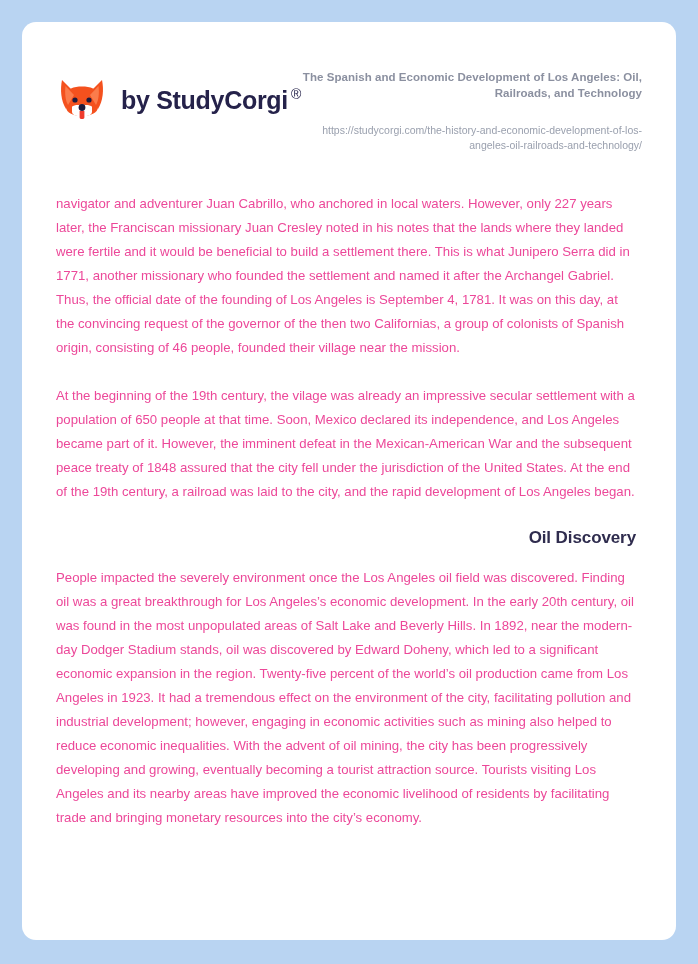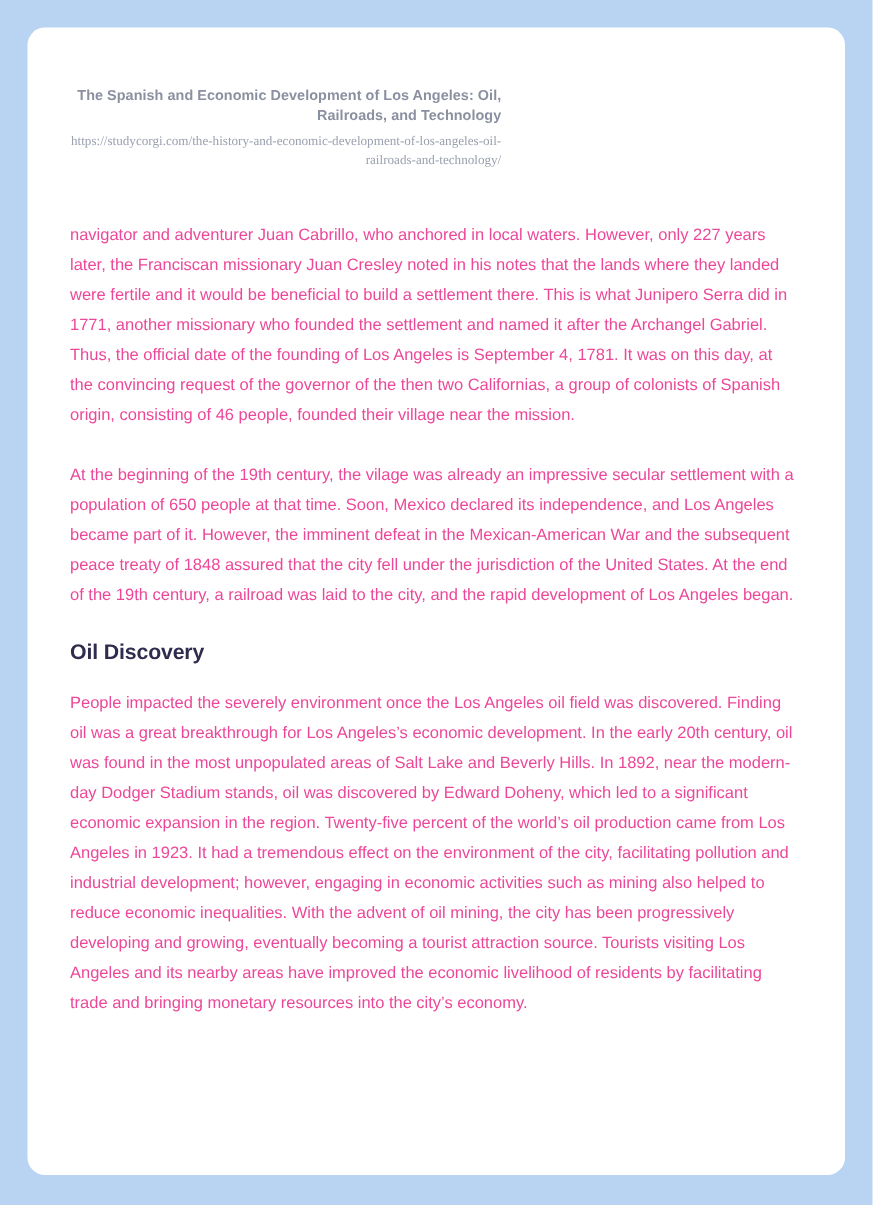--- a/index.html
+++ b/index.html
@@ -64,54 +64,80 @@
     max-width: 345px;
   }
   .doc-title {
     font-size: 11.5px;
     font-weight: bold;
     color: #8b90a0;
     line-height: 1.35;
     letter-spacing: 0.05px;
   }
   .doc-url {
-    margin-top: 6px;
+    margin-top: 22px;
     font-size: 10.5px;
     color: #9aa0ae;
     line-height: 1.38;
     word-break: break-word;
-    font-family: Liberation Serif, serif;
   }
   
   .doc-body {
     padding: 40px 40px 0 34px;
   }
   .doc-body p {
     margin: 0 0 24px 0;
     font-size: 13.2px;
     line-height: 1.82;
     color: #ec4899;
     text-align: left;
   }
   .doc-body p:last-child { margin-bottom: 0; }
   .section-heading {
     margin: 6px 0 18px 0;
     font-size: 17px;
     font-weight: bold;
     color: #2f2c4e;
     letter-spacing: -0.1px;
+    text-align: right;
   }
 </style>
 </head>
 <body>
 
 <div class="page-card">
 
   <div class="doc-header">
 
+    <div class="brand">
+      <svg class="brand-logo" viewBox="0 0 52 52">
+
+        <path d="M6 6 C4 16, 5 27, 10 35 L20 20 Z" fill="#f4511e"></path>
+
+        <path d="M46 6 C48 16, 47 27, 42 35 L32 20 Z" fill="#f4511e"></path>
+
+        <path d="M10 20 C10 10, 42 10, 42 20 L42 33 C42 45, 10 45, 10 33 Z" fill="#f4511e"></path>
+
+        <path d="M9.5 12 C8.6 19, 9.3 26, 12 31 L18 21 Z" fill="#fb7c4c"></path>
+
+        <path d="M42.5 12 C43.4 19, 42.7 26, 40 31 L34 21 Z" fill="#fb7c4c"></path>
+
+        <circle cx="19" cy="26" r="2.6" fill="#1d1a3c"></circle>
+        <circle cx="33" cy="26" r="2.6" fill="#1d1a3c"></circle>
+
+        <path d="M16 33 C16 30, 36 30, 36 33 L36 38 C36 44, 16 44, 16 38 Z" fill="#ffffff"></path>
+
+        <circle cx="26" cy="33.5" r="3.4" fill="#1d1a3c"></circle>
+
+        <path d="M23.6 37 L28.4 37 L28.4 43.5 C28.4 45.6, 23.6 45.6, 23.6 43.5 Z" fill="#ef3b2c"></path>
+      </svg>
+      <div class="brand-wordmark">
+        <span>by StudyCorgi</span><span class="brand-reg">®</span>
+      </div>
+    </div>
 
     <div class="header-meta">
       <div class="doc-title">The Spanish and Economic Development of Los Angeles: Oil, Railroads, and Technology</div>
       <div class="doc-url">https://studycorgi.com/the-history-and-economic-development-of-los-angeles-oil-railroads-and-technology/</div>
     </div>
 
   </div>
 
   <div class="doc-body">
     <p>navigator and adventurer Juan Cabrillo, who anchored in local waters. However, only 227 years later, the Franciscan missionary Juan Cresley noted in his notes that the lands where they landed were fertile and it would be beneficial to build a settlement there. This is what Junipero Serra did in 1771, another missionary who founded the settlement and named it after the Archangel Gabriel. Thus, the official date of the founding of Los Angeles is September 4, 1781. It was on this day, at the convincing request of the governor of the then two Californias, a group of colonists of Spanish origin, consisting of 46 people, founded their village near the mission.</p>

